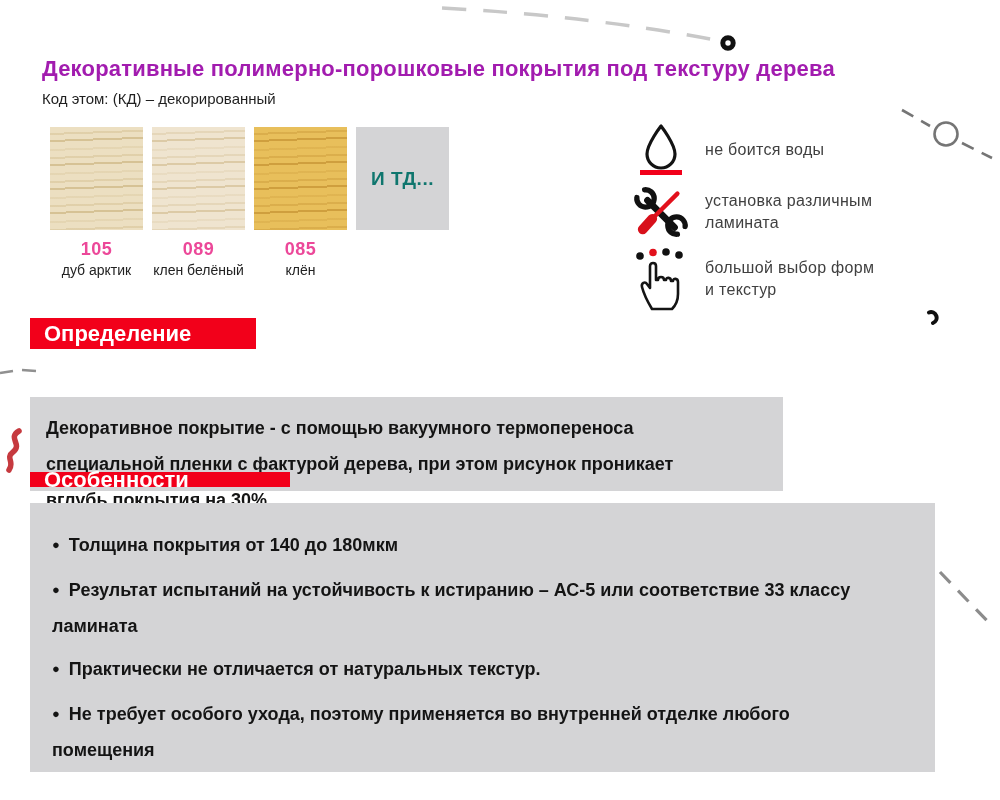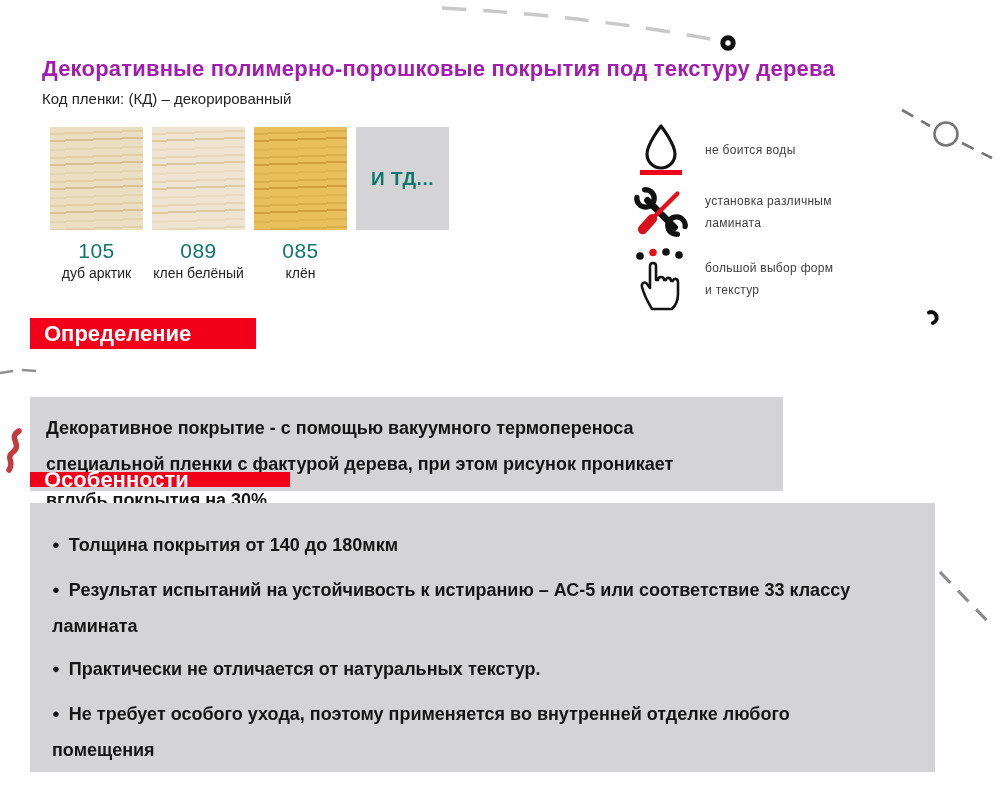--- a/index.html
+++ b/index.html
@@ -9,30 +9,30 @@
 
   
   .title { position:absolute; left:42px; top:56px; font-size:22px; font-weight:700; color:#a21caf; letter-spacing:.2px; }
   .subtitle { position:absolute; left:42px; top:90px; font-size:15px; color:#1f1f1f; }
   .subtitle .code { font-weight:400; }
 
   
   .swatch-row { position:absolute; left:50px; top:127px; display:flex; gap:9px; }
   .swatch-cell { width:93px; display:flex; flex-direction:column; align-items:center; }
   .swatch { width:93px; height:103px; }
-  .swatch-code { margin-top:9px; font-size:21px; font-weight:400; color:#0f766e; letter-spacing:.5px; }
+  .swatch-code { margin-top:9px; font-size:18px; font-weight:700; color:#ec4899; letter-spacing:.5px; }
   .swatch-name { margin-top:2px; font-size:14px; color:#222; white-space:nowrap; }
   .more-box { width:93px; height:103px; background:var(--panel); display:flex; align-items:center; justify-content:center;
               font-size:19px; font-weight:700; color:#0f766e; letter-spacing:.5px; }
 
   
   .feat-list { position:absolute; left:630px; top:122px; width:330px; }
   .feat-row { display:flex; align-items:center; margin-bottom:7px; }
   .feat-icon { width:62px; display:flex; justify-content:center; flex:0 0 62px; }
-  .feat-label { margin-left:13px; font-size:12px; color:#404040; line-height:22px; white-space:pre-line; letter-spacing:.3px; }
+  .feat-label { margin-left:13px; font-size:16px; color:#404040; line-height:22px; white-space:pre-line; letter-spacing:.3px; }
 
   
   .section-head { position:absolute; background:var(--accent); color:#fff; font-size:22px; font-weight:700;
                   display:flex; align-items:center; padding-left:14px; }
   .head-def  { left:30px; top:318px; width:226px; height:31px; }
   .head-feat { left:30px; top:472px; width:260px; height:15px; }
   .section-body { position:absolute; background:var(--panel); color:#141414; font-weight:700; }
   .body-def  { left:30px; top:349px; width:753px; height:94px; padding:13px 16px 0 16px; font-size:18px; line-height:36px;margin-top:48px; }
   .body-def p { max-width:690px; }
   .body-feat { left:30px; top:503px; width:905px; height:269px; padding:25px 16px 17px 22px; font-size:18px; line-height:34px; }
@@ -75,21 +75,21 @@
   <svg class="deco" style="left:2px;top:428px" width="26" height="46">
     <path d="M17 3 C5 10 21 16 11 24 C3 30 13 34 7 42" fill="none" stroke="#c63a3f" stroke-width="5.5" stroke-linecap="round"></path>
   </svg>
 
   <svg class="deco" style="left:936px;top:568px" width="64" height="66">
     <line x1="4" y1="4" x2="58" y2="60" stroke="#8c8c8c" stroke-width="3.2" stroke-dasharray="15 11"></line>
   </svg>
 
   <h1 class="title">Декоративные полимерно-порошковые покрытия под текстуру дерева</h1>
   <div class="subtitle">
-    <span>Код пленки: </span><span class="code">(КД)</span><span> – декорированный</span>
+    <span>Код этом: </span><span class="code">(КД)</span><span> – декорированный</span>
   </div>
 
   <div class="swatch-row">
     <div class="swatch-cell">
       <div class="swatch" style="background: repeating-linear-gradient(178deg, transparent 0px, transparent 6px, rgba(214, 194, 149, 0.533) 6px, rgba(214, 194, 149, 0.533) 8px, transparent 8px, transparent 13px, rgb(214, 194, 149) 13px, rgb(214, 194, 149) 15px, transparent 15px, transparent 22px, rgba(214, 194, 149, 0.333) 22px, rgba(214, 194, 149, 0.333) 24px), rgb(236, 223, 193);"></div>
       <div class="swatch-code">105</div>
       <div class="swatch-name">дуб арктик</div>
     </div>
     <div class="swatch-cell">
       <div class="swatch" style="background: repeating-linear-gradient(178deg, transparent 0px, transparent 6px, rgba(220, 202, 166, 0.533) 6px, rgba(220, 202, 166, 0.533) 8px, transparent 8px, transparent 13px, rgb(220, 202, 166) 13px, rgb(220, 202, 166) 15px, transparent 15px, transparent 22px, rgba(220, 202, 166, 0.333) 22px, rgba(220, 202, 166, 0.333) 24px), rgb(239, 228, 207);"></div>

